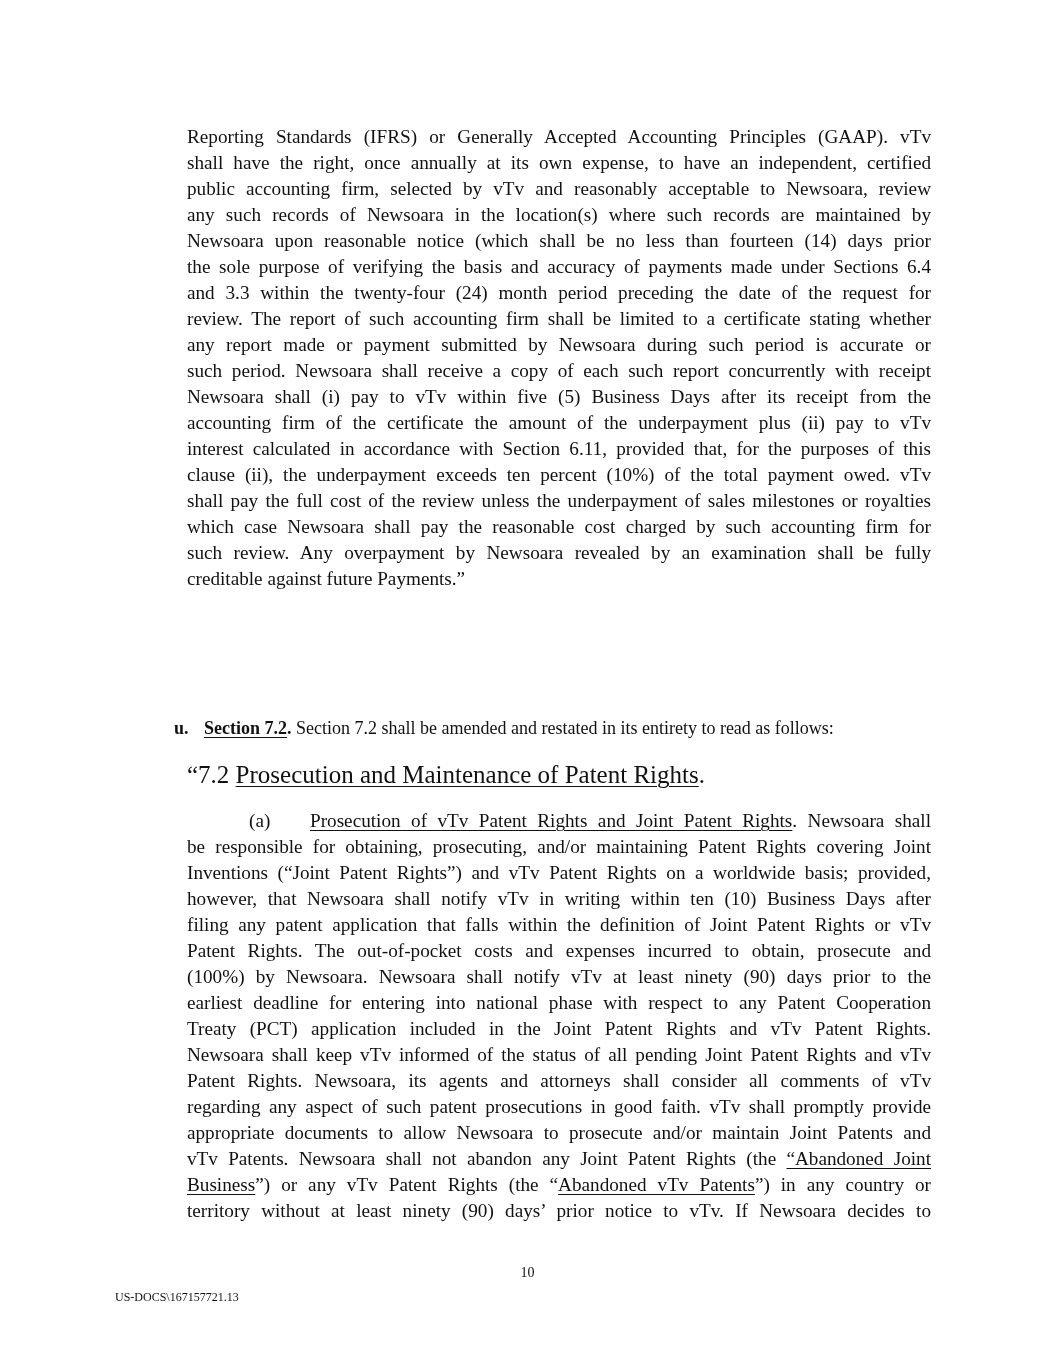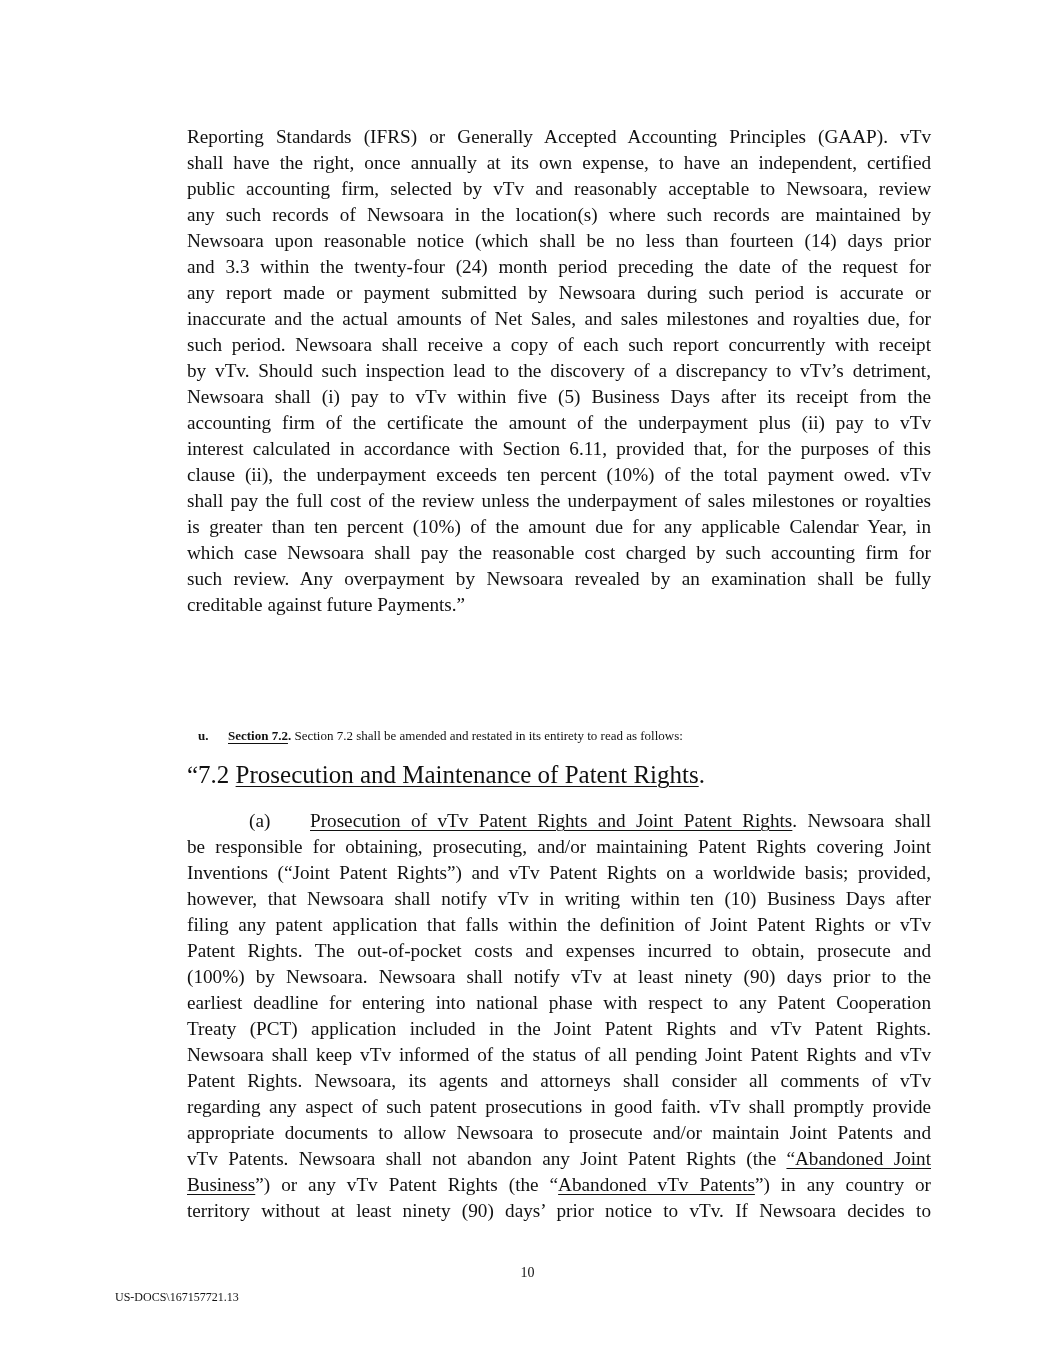--- a/index.html
+++ b/index.html
@@ -6,51 +6,50 @@
   body { width: 1055px; height: 1365px; position: relative; overflow: hidden;
          font-family: "Liberation Serif", "DejaVu Serif", serif; color: #111111; }
   .page { position: absolute; left: 0; top: 0; width: 891px; height: 1365px; }
   .text-block { position: absolute; left: 187px; width: 744px; font-size: 19.2px; }
   .line { display: block; height: 26px; line-height: 26px; white-space: nowrap;
           text-align: justify; text-align-last: justify; }
   .line.last { text-align-last: left; }
   .u { text-decoration: underline; text-underline-offset: 3px; text-decoration-thickness: 1px; }
   .bold { font-weight: bold; }
   #block1 { top: 124px; }
-  #heading-u { position: absolute; left: 198px; top: 715px; width: 744px; font-size: 13px; line-height: 26px; margin-top: 8px; }
+  #heading-u { position: absolute; left: 174px; top: 715px; width: 744px; font-size: 18px; line-height: 26px; }
   #heading-u .marker { display: inline-block; width: 30px; }
   #sub-heading { position: absolute; left: 187px; top: 762px; width: 744px; font-size: 25px; line-height: 26px; }
   #block2 { top: 808px; }
   .indent-a { display: inline-block; width: 62px; }
   .tab-a { display: inline-block; width: 61px; }
   #page-number { position: absolute; left: 0; width: 1055px; top: 1265px; text-align: center; font-size: 14px; }
   #doc-id { position: absolute; left: 115px; top: 1290px; font-size: 12px; }
 </style>
 </head>
 <body>
 
 <div class="page">
 
   <div class="text-block" id="block1">
     <span class="line">Reporting Standards (IFRS) or Generally Accepted Accounting Principles (GAAP). vTv</span>
     <span class="line">shall have the right, once annually at its own expense, to have an independent, certified</span>
     <span class="line">public accounting firm, selected by vTv and reasonably acceptable to Newsoara, review</span>
     <span class="line">any such records of Newsoara in the location(s) where such records are maintained by</span>
     <span class="line">Newsoara upon reasonable notice (which shall be no less than fourteen (14) days prior</span>
+    <span class="line">the sole purpose of verifying the basis and accuracy of payments made under Sections 6.4</span>
     <span class="line">and 3.3 within the twenty-four (24) month period preceding the date of the request for</span>
+    <span class="line">review. The report of such accounting firm shall be limited to a certificate stating whether</span>
     <span class="line">any report made or payment submitted by Newsoara during such period is accurate or</span>
-    <span class="line">inaccurate and the actual amounts of Net Sales, and sales milestones and royalties due, for</span>
     <span class="line">such period. Newsoara shall receive a copy of each such report concurrently with receipt</span>
-    <span class="line">by vTv. Should such inspection lead to the discovery of a discrepancy to vTv’s detriment,</span>
     <span class="line">Newsoara shall (i) pay to vTv within five (5) Business Days after its receipt from the</span>
     <span class="line">accounting firm of the certificate the amount of the underpayment plus (ii) pay to vTv</span>
     <span class="line">interest calculated in accordance with Section 6.11, provided that, for the purposes of this</span>
     <span class="line">clause (ii), the underpayment exceeds ten percent (10%) of the total payment owed. vTv</span>
     <span class="line">shall pay the full cost of the review unless the underpayment of sales milestones or royalties</span>
-    <span class="line">is greater than ten percent (10%) of the amount due for any applicable Calendar Year, in</span>
     <span class="line">which case Newsoara shall pay the reasonable cost charged by such accounting firm for</span>
     <span class="line">such review. Any overpayment by Newsoara revealed by an examination shall be fully</span>
     <span class="line last">creditable against future Payments.”</span>
   </div>
 
   <div id="heading-u">
     <span class="marker bold">u.</span><span class="bold u">Section 7.2</span><span class="bold">.</span><span> Section 7.2 shall be amended and restated in its entirety to read as follows:</span>
   </div>
 
   <div id="sub-heading">

